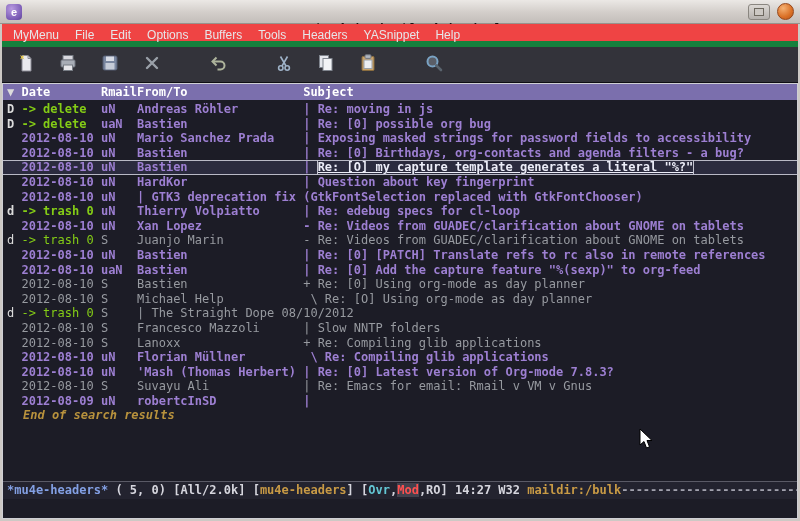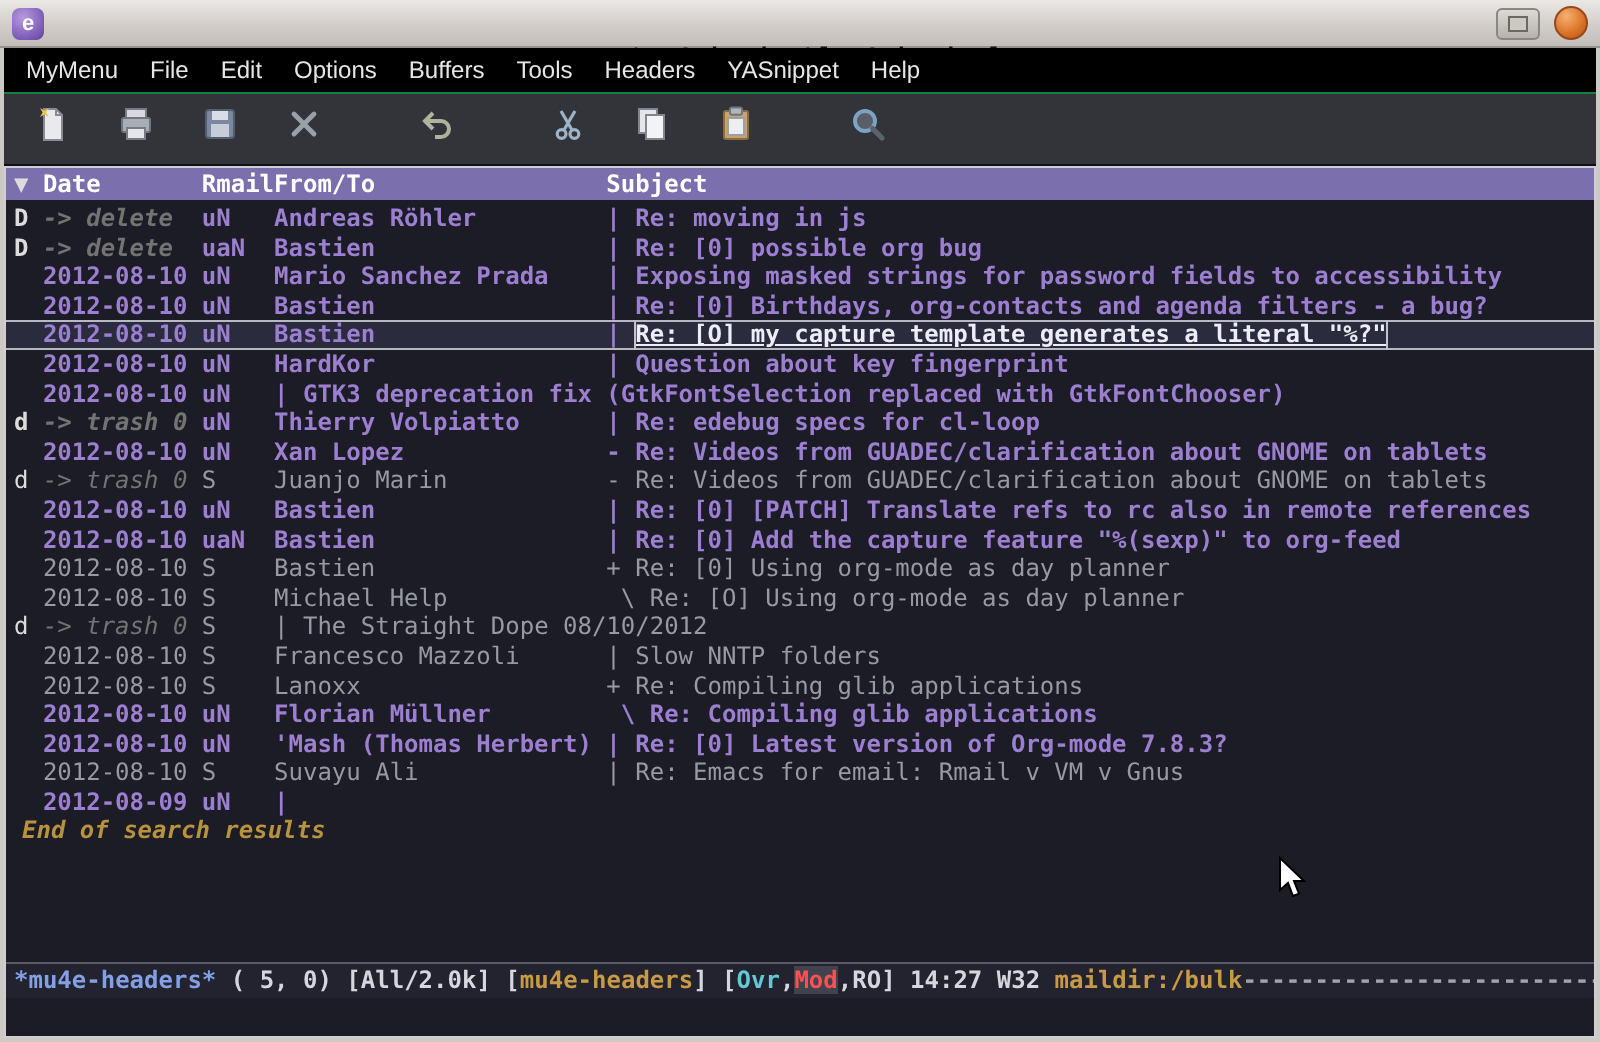--- a/index.html
+++ b/index.html
@@ -25,22 +25,22 @@
     white-space:nowrap; overflow:hidden;margin-top:32px; }
   .win-btns { display:flex; align-items:center; gap:7px; }
   .wb-max { width:22px; height:16px; background:linear-gradient(#dcd8d4,#b6b2ae);
     border:1px solid #8a8680; border-radius:3px; position:relative; }
   .wb-max::after { content:''; position:absolute; left:5px; right:5px; top:3px; bottom:3px;
     border:1px solid #6d685f; background:#ccc8c3; }
   .wb-close { width:17px; height:17px; border-radius:50%;
     background:radial-gradient(circle at 35% 28%, #f5b173, #da7026 60%, #b4541b);
     border:1px solid #96471b; }
   
-  .menubar { height:23px; flex:0 0 23px; background:#000000; display:flex; align-items:stretch;
-    padding:0 3px; border-bottom:1px solid #15803d; }
+  .menubar { height:23px; flex:0 0 23px; background:#ef4444; display:flex; align-items:stretch;
+    padding:0 3px; border-bottom:6px solid #15803d; }
   .menu-item { color:#e6e6e9; font-size:12px; padding:4px 8px 0 8px; cursor:default; }
   
   .toolbar { height:36px; flex:0 0 36px; background:#33333a; border-bottom:1px solid #0f0f14;
     display:flex; align-items:center; padding:0 8px; gap:10px; }
   .tb-btn { width:32px; height:28px; display:flex; align-items:center; justify-content:center;
     border-radius:3px; }
   .tb-sep { width:14px; height:100%; }
   
   .frame { flex:1; background:#1c1c26; border:1px solid #cfcfd4;
     display:flex; flex-direction:column; position:relative;
@@ -52,27 +52,27 @@
   .row { height:14.6px; line-height:14.6px; font-size:12px; display:flex; white-space:pre;
     padding-left:4px; overflow:hidden; }
   .c-mark  { width:2ch;  flex:0 0 auto; color:#dcdcdc; }
   .c-date  { width:11ch; flex:0 0 auto; }
   .c-flags { width:5ch;  flex:0 0 auto; }
   .c-from  { width:23ch; flex:0 0 auto; overflow:hidden; }
   .c-thread{ flex:0 0 auto; }
   .subj-text { flex:0 1 auto; overflow:hidden; }
   .row.unread { color:#9d7fd2; font-weight:bold; }
   .row.read   { color:#979aa0; font-weight:normal; }
-  .row.marked .c-date { color:#737373; font-style:italic; }
+  .row.marked .c-date { color:#84cc16; }
   .row.current { background:#2b2b3e;
     box-shadow: inset 0 1px 0 #b9b9c6, inset 0 -1px 0 #b9b9c6; }
   .row.current .subj-text { color:#ecedf8; box-shadow:0 0 0 1px #c3c3d0;
     text-decoration:underline; }
   .end-line { color:#b8923d; font-style:italic; font-weight:bold; font-size:12px;
-    line-height:15px; padding-left:8px; white-space:pre; }
+    line-height:15px; padding-left:20px; white-space:pre; }
   
   .modeline { height:18px; flex:0 0 18px; background:#23232f; border-top:1px solid #5a5a66;
     font-size:12px; font-weight:bold; line-height:17px; white-space:pre; overflow:hidden;
     padding-left:4px; }
   .echo-area { height:19px; flex:0 0 19px; background:#1c1c26; }
   
   .mouse-cursor { position:absolute; left:636px; top:344px; width:15px; height:22px;
     z-index:50; pointer-events:none; }
 </style>
 </head>
@@ -188,21 +188,21 @@
         <div class="row unread"><span class="c-mark"></span><span class="c-date">2012-08-10</span><span class="c-flags">uN</span><span class="c-from">Bastien</span><span class="c-thread">| </span><span class="subj-text">Re: [0] [PATCH] Translate refs to rc also in remote references</span></div>
         <div class="row unread"><span class="c-mark"></span><span class="c-date">2012-08-10</span><span class="c-flags">uaN</span><span class="c-from">Bastien</span><span class="c-thread">| </span><span class="subj-text">Re: [0] Add the capture feature "%(sexp)" to org-feed</span></div>
         <div class="row read"><span class="c-mark"></span><span class="c-date">2012-08-10</span><span class="c-flags">S</span><span class="c-from">Bastien</span><span class="c-thread">+ </span><span class="subj-text">Re: [0] Using org-mode as day planner</span></div>
         <div class="row read"><span class="c-mark"></span><span class="c-date">2012-08-10</span><span class="c-flags">S</span><span class="c-from">Michael Help</span><span class="c-thread"> \ </span><span class="subj-text">Re: [O] Using org-mode as day planner</span></div>
         <div class="row read marked"><span class="c-mark">d</span><span class="c-date">-&gt; trash 0</span><span class="c-flags">S</span><span class="c-thread">| </span><span class="subj-text">The Straight Dope 08/10/2012</span></div>
         <div class="row read"><span class="c-mark"></span><span class="c-date">2012-08-10</span><span class="c-flags">S</span><span class="c-from">Francesco Mazzoli</span><span class="c-thread">| </span><span class="subj-text">Slow NNTP folders</span></div>
         <div class="row read"><span class="c-mark"></span><span class="c-date">2012-08-10</span><span class="c-flags">S</span><span class="c-from">Lanoxx</span><span class="c-thread">+ </span><span class="subj-text">Re: Compiling glib applications</span></div>
         <div class="row unread"><span class="c-mark"></span><span class="c-date">2012-08-10</span><span class="c-flags">uN</span><span class="c-from">Florian Müllner</span><span class="c-thread"> \ </span><span class="subj-text">Re: Compiling glib applications</span></div>
         <div class="row unread"><span class="c-mark"></span><span class="c-date">2012-08-10</span><span class="c-flags">uN</span><span class="c-from">'Mash (Thomas Herbert)</span><span class="c-thread">| </span><span class="subj-text">Re: [0] Latest version of Org-mode 7.8.3?</span></div>
         <div class="row read"><span class="c-mark"></span><span class="c-date">2012-08-10</span><span class="c-flags">S</span><span class="c-from">Suvayu Ali</span><span class="c-thread">| </span><span class="subj-text">Re: Emacs for email: Rmail v VM v Gnus</span></div>
-        <div class="row unread"><span class="c-mark"></span><span class="c-date">2012-08-09</span><span class="c-flags">uN</span><span class="c-thread">| </span></div>
+        <div class="row unread"><span class="c-mark"></span><span class="c-date">2012-08-09</span><span class="c-flags">uN</span><span class="c-from">robertcInSD</span><span class="c-thread">| </span></div>
         <div class="end-line">End of search results</div>
       </div>
 
     <div class="modeline"><span style="color: rgb(131, 160, 228); font-weight: bold;">*mu4e-headers*</span><span style="color: rgb(214, 214, 222);"> ( 5, 0) [All/2.0k] </span><span style="color: rgb(214, 214, 222);">[</span><span style="color: rgb(200, 154, 69);">mu4e-headers</span><span style="color: rgb(214, 214, 222);">] [</span><span style="color: rgb(99, 199, 212);">Ovr</span><span style="color: rgb(214, 214, 222);">,</span><span style="color: rgb(255, 80, 80); background: rgb(66, 66, 78);">Mod</span><span style="color: rgb(214, 214, 222);">,RO] </span><span style="color: rgb(214, 214, 222);">14:27 W32 </span><span style="color: rgb(200, 154, 69);">maildir:/bulk</span><span style="color: rgb(162, 162, 174);">--------------------------------------------------</span></div>
     <div class="echo-area"></div>
 
     <svg class="mouse-cursor" viewBox="0 0 15 22">
       <path d="M1 1 L1 17 L5 13.5 L7.5 20 L10.5 18.8 L8 12.5 L13 12.5 Z" fill="#ffffff" stroke="#000000" stroke-width="1"></path>
     </svg>
   </div>

